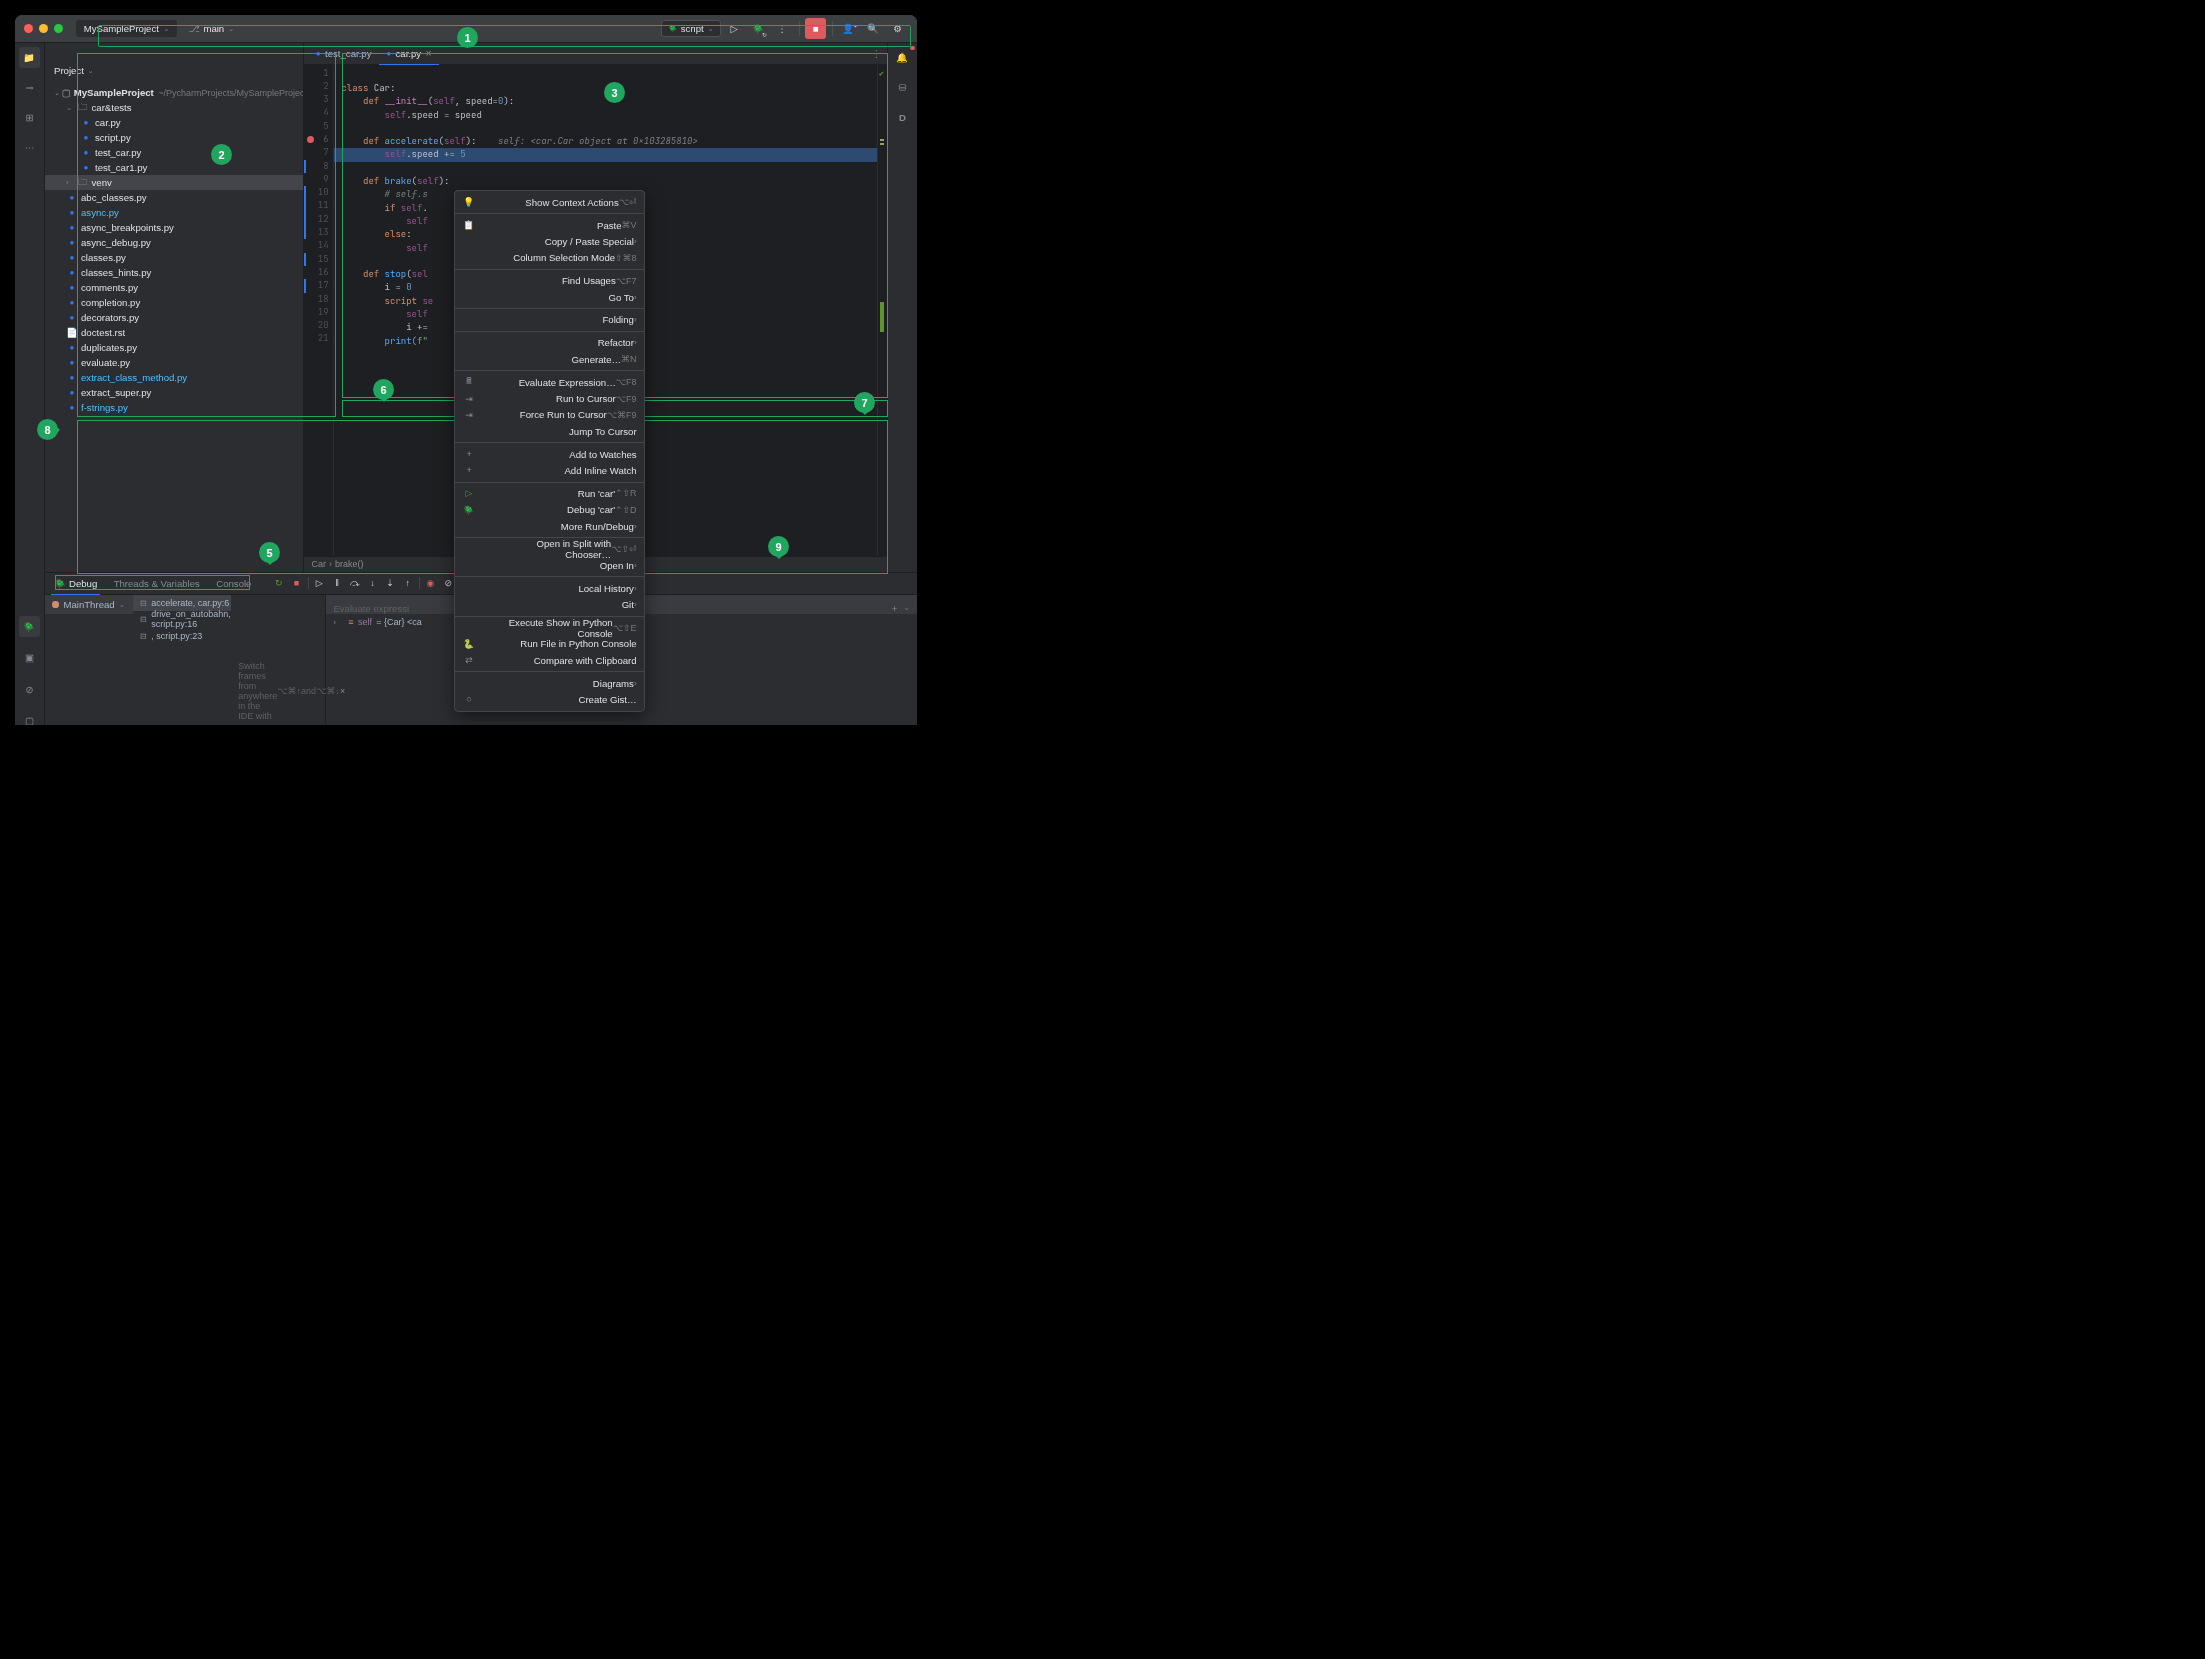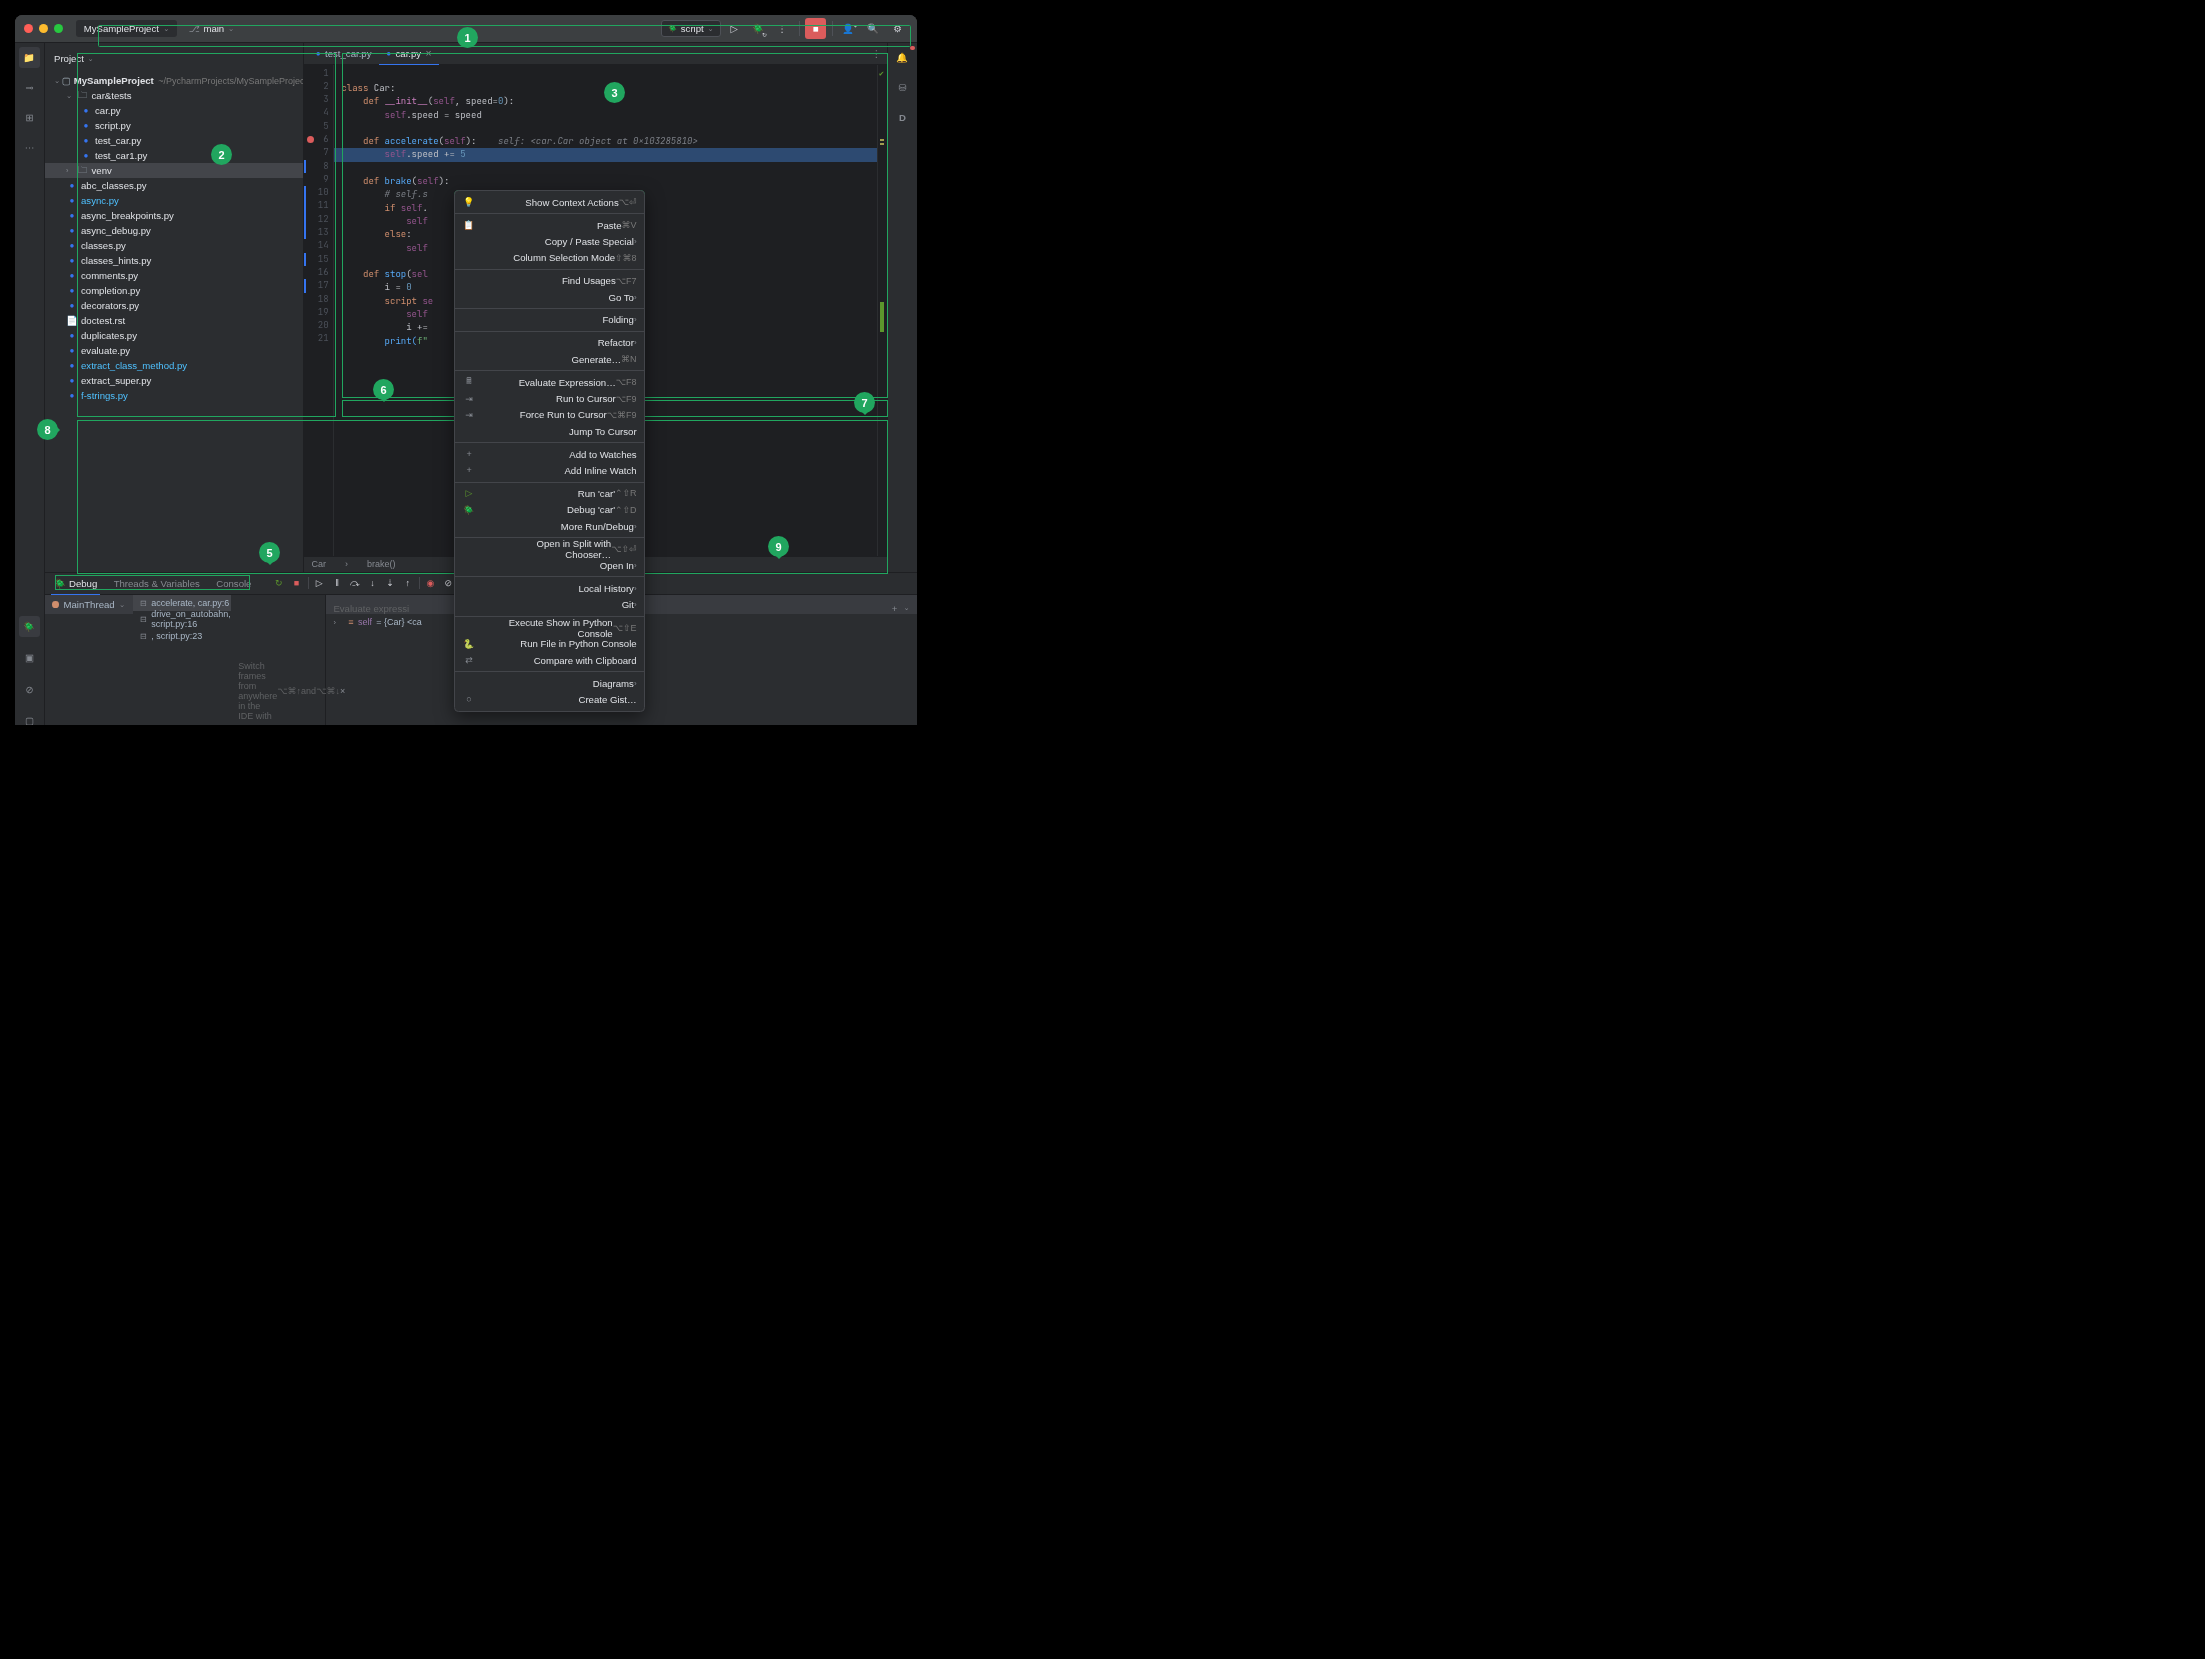--- a/index.html
+++ b/index.html
@@ -21,21 +21,21 @@
 .tb-btn.stop { background: #db5c5c; color: #fff; }
 .tb-sep { width: 0.7px; height: 15px; background: #4e5157; margin: 0 3px; }
 
 .body-row { display: flex; height: 529px; }
 .left-rail { width: 30px; background: #2b2d30; border-right: 0.7px solid #1e1f22; display: flex; flex-direction: column; align-items: center; padding-top: 4.4px; gap: 9px; }
 .rail-btn { width: 21px; height: 21px; display: flex; align-items: center; justify-content: center; color: #868a91; border-radius: 3px; }
 .rail-btn.active { background: #393b40; color: #dfe1e5; }
 .right-rail { width: 30px; background: #2b2d30; border-left: 0.7px solid #1e1f22; display: flex; flex-direction: column; align-items: center; padding-top: 4.4px; gap: 9px; }
 
 .proj-panel { width: 259px; background: #2b2d30; border-right: 0.7px solid #1e1f22; display: flex; flex-direction: column; }
-.proj-hdr { height: 22px; display: flex; align-items: center; padding: 15px 9px; color: #dfe1e5; font-weight: 500; }
+.proj-hdr { height: 22px; display: flex; align-items: center; padding: 15px 9px; color: #dfe1e5; font-weight: 500; margin-top: 12px; }
 .tree { overflow-y: auto; font-size: 9.6px; }
 .tree-row { display: flex; align-items: center; height: 15px; padding-left: 6px; white-space: nowrap; }
 .tree-row.lvl0 { padding-left: 9px; }
 .tree-row.lvl1 { padding-left: 21px; }
 .tree-row.lvl2 { padding-left: 35px; }
 .tree-row.hot { background: #43454a; }
 .tree-ico { width: 12px; margin-right: 3px; display: inline-flex; justify-content: center; }
 .exp { width: 9px; color: #868a91; font-size: 7.4px; margin-right: 1.5px; }
 .fname { color: #dfe1e5; }
 .fpath { color: #787878; margin-left: 4.4px; font-size: 9px; }
@@ -63,21 +63,21 @@
 .self { color: #94558d; }
 .num { color: #6897bb; }
 .str { color: #6aab73; }
 .cmt { color: #7a7e85; font-style: italic; }
 .pun { color: #bcbec4; }
 .right-marker { width: 10.4px; background: #1e1f22; border-left: 0.7px solid #2b2d30; position: relative; }
 .check { position: absolute; top: 3px; left: 1.5px; color: #5c962c; font-size: 8.1px; }
 .mark-y { position: absolute; left: 2.2px; width: 4.4px; height: 1.5px; background: #a09e4f; }
 .mark-g { position: absolute; left: 2.2px; width: 4.4px; height: 30px; background: #5c962c; }
 
-.crumbs { height: 16.3px; background: #2b2d30; border-top: 0.7px solid #1e1f22; display: flex; align-items: center; padding-left: 7.4px; font-size: 9px; color: #868a91; gap: 19px; }
+.crumbs { height: 16.3px; background: #2b2d30; border-top: 0.7px solid #1e1f22; display: flex; align-items: center; padding-left: 7.4px; font-size: 9px; color: #868a91; gap: 3px; }
 
 .debug-panel { height: 153px; background: #2b2d30; border-top: 0.7px solid #1e1f22; display: flex; flex-direction: column; }
 .debug-hdr { height: 22px; display: flex; align-items: center; padding-left: 6px; gap: 10.4px; border-bottom: 0.7px solid #1e1f22; }
 .debug-tab { color: #868a91; padding: 0 3px; height: 22px; display: flex; align-items: center; }
 .debug-tab.active { color: #dfe1e5; border-bottom: 1.5px solid #3574f0; font-weight: 500; }
 .dbg-tools { display: flex; align-items: center; gap: 4.4px; margin-left: 7.4px; }
 .dbg-ico { width: 13.3px; height: 13.3px; display: flex; align-items: center; justify-content: center; color: #ced0d6; font-size: 9px; }
 .dbg-ico.g { color: #5c962c; }
 .dbg-ico.r { color: #db5c5c; }
 .dbg-sep { width: 0.7px; height: 12px; background: #43454a; }

